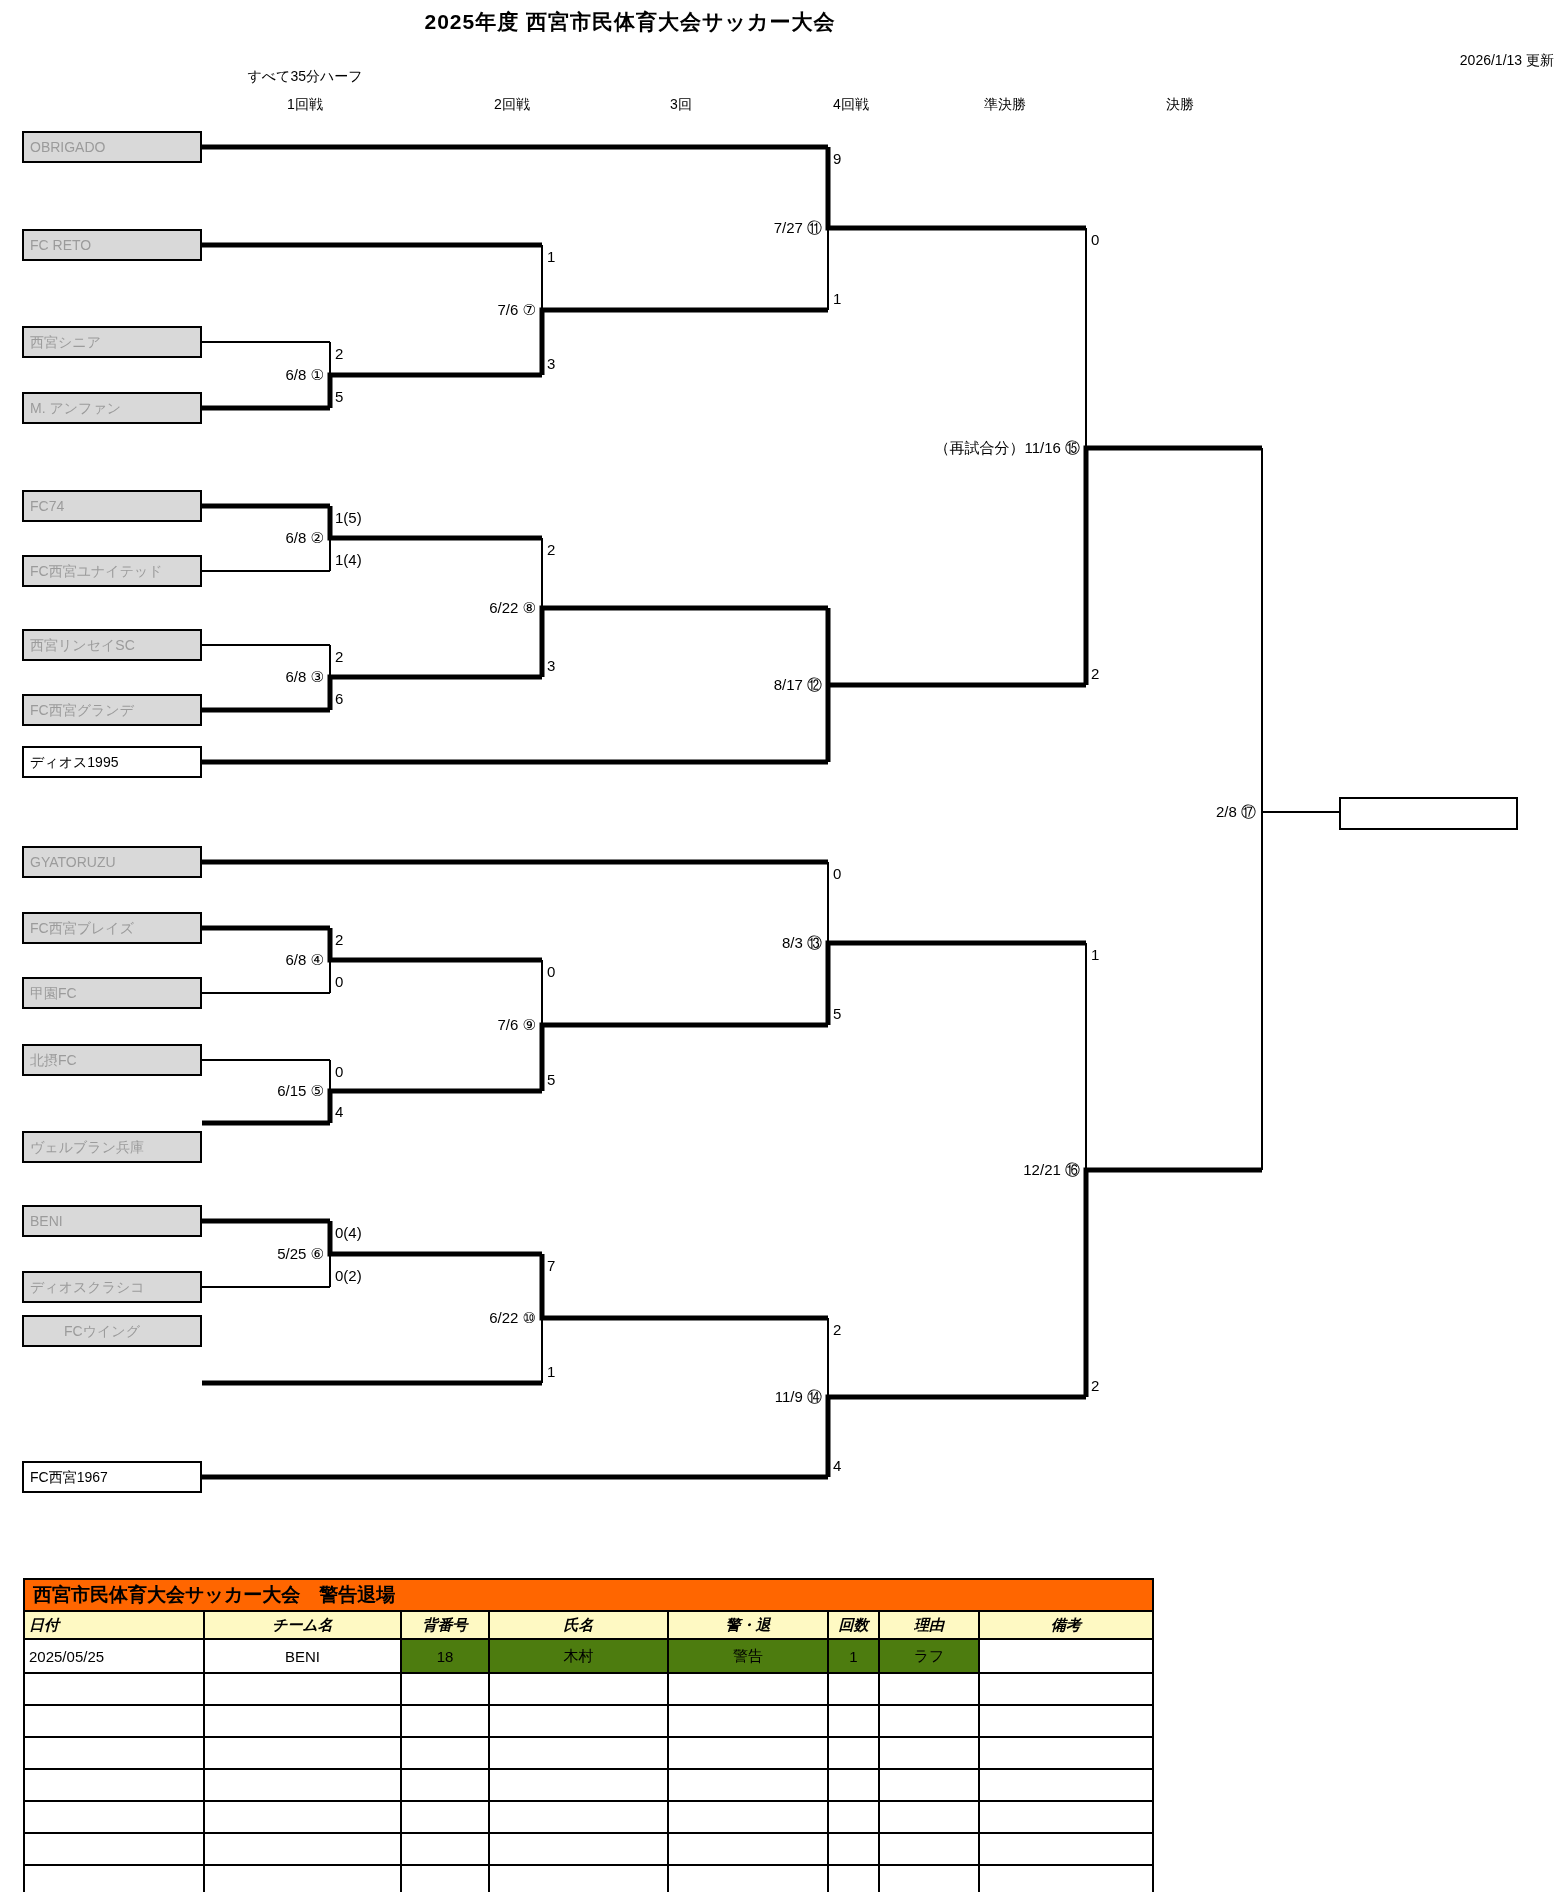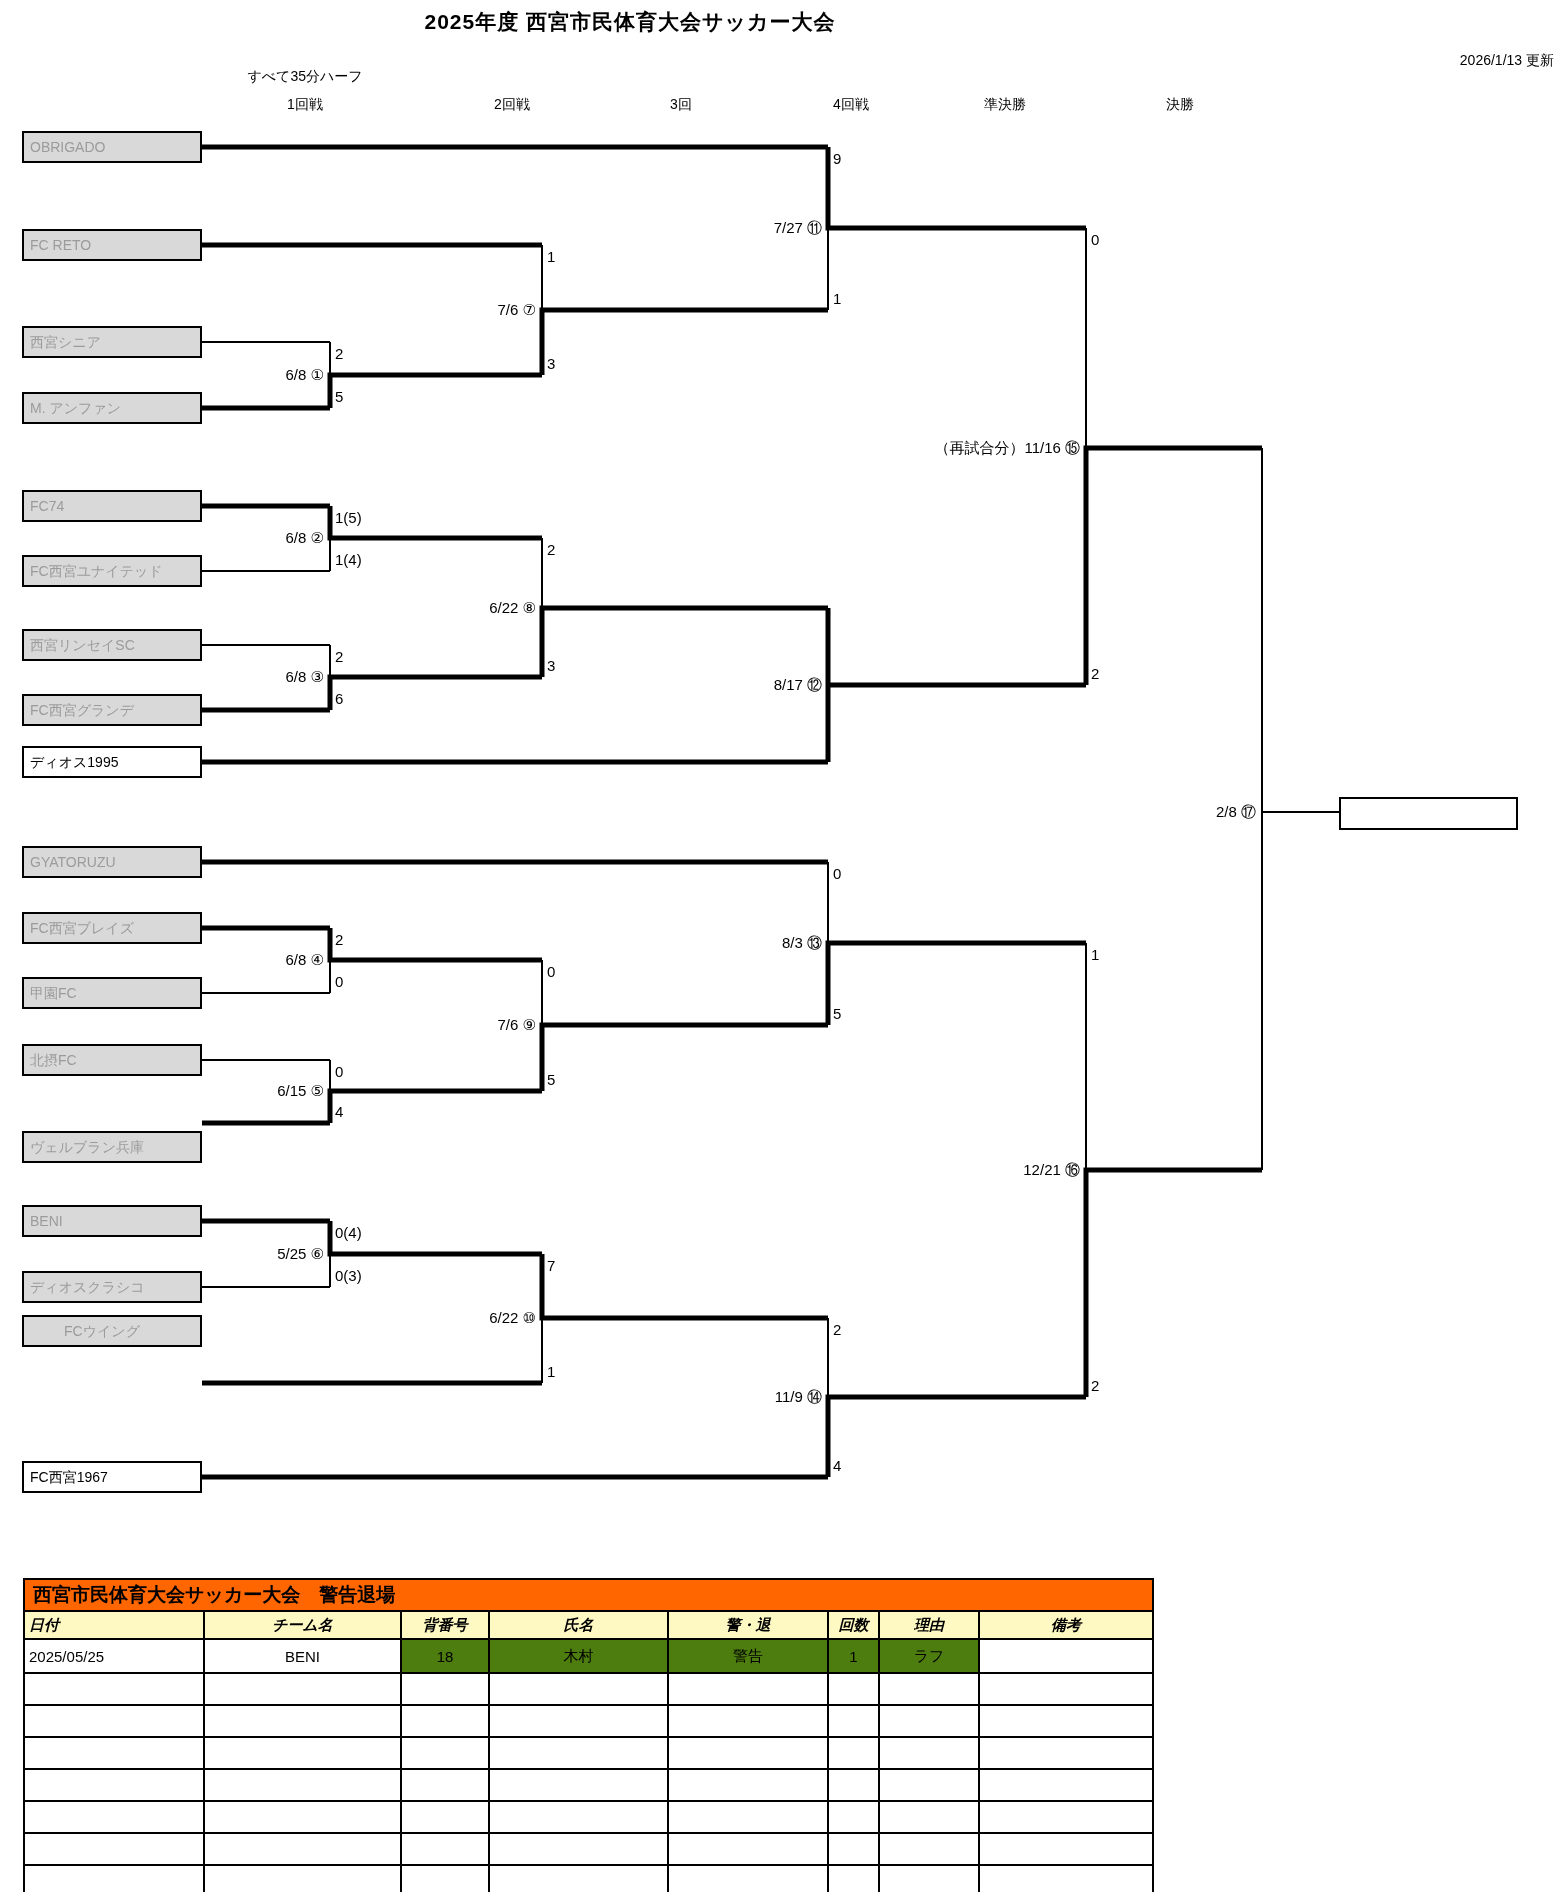--- a/index.html
+++ b/index.html
@@ -149,21 +149,21 @@
   <span class="score" style="left:335px;top:388px;">5</span>
   <span class="score" style="left:335px;top:509px;">1(5)</span>
   <span class="score" style="left:335px;top:551px;">1(4)</span>
   <span class="score" style="left:335px;top:648px;">2</span>
   <span class="score" style="left:335px;top:690px;">6</span>
   <span class="score" style="left:335px;top:931px;">2</span>
   <span class="score" style="left:335px;top:973px;">0</span>
   <span class="score" style="left:335px;top:1063px;">0</span>
   <span class="score" style="left:335px;top:1103px;">4</span>
   <span class="score" style="left:335px;top:1224px;">0(4)</span>
-  <span class="score" style="left:335px;top:1267px;">0(3)</span>
+  <span class="score" style="left:335px;top:1267px;">0(2)</span>
   <span class="score" style="left:547px;top:248px;">1</span>
   <span class="score" style="left:547px;top:355px;">3</span>
   <span class="score" style="left:547px;top:541px;">2</span>
   <span class="score" style="left:547px;top:657px;">3</span>
   <span class="score" style="left:547px;top:963px;">0</span>
   <span class="score" style="left:547px;top:1071px;">5</span>
   <span class="score" style="left:547px;top:1257px;">7</span>
   <span class="score" style="left:547px;top:1363px;">1</span>
   <span class="score" style="left:833px;top:150px;">9</span>
   <span class="score" style="left:833px;top:290px;">1</span>

